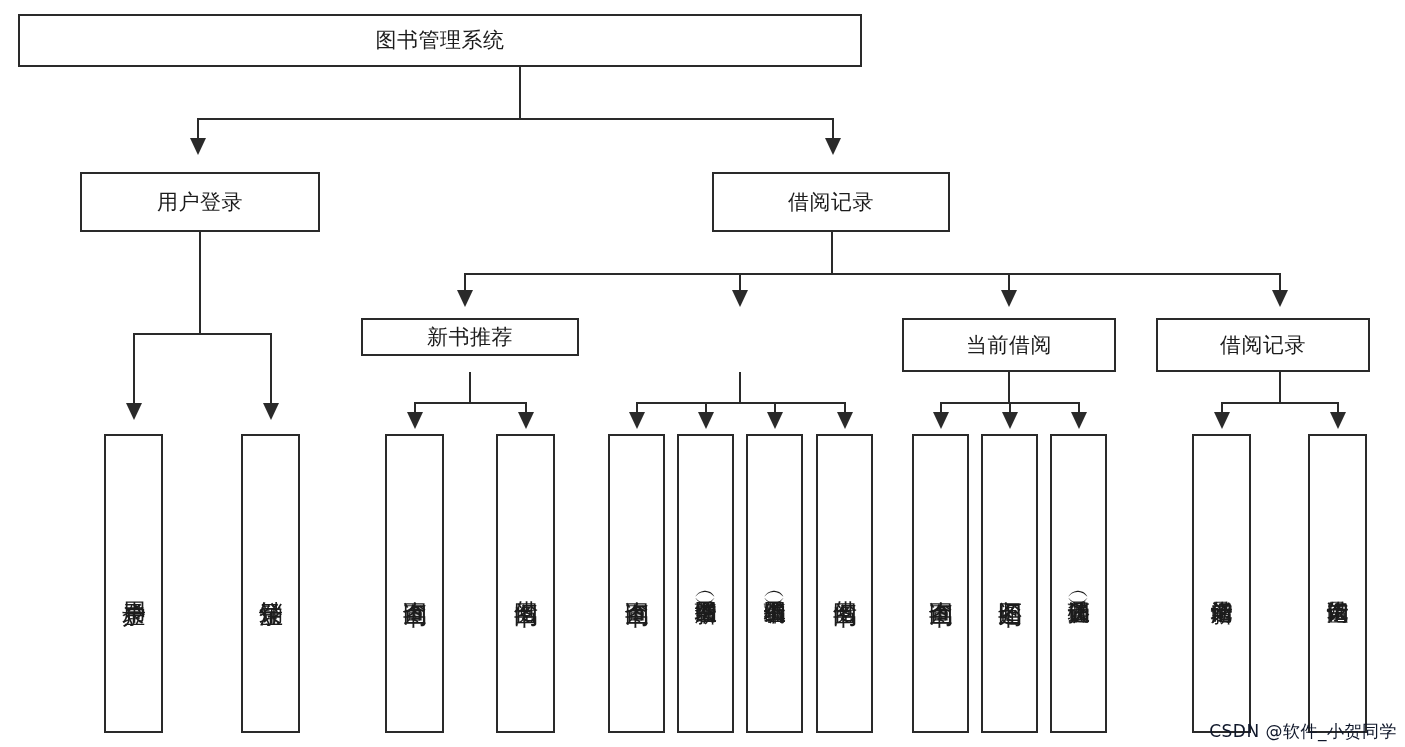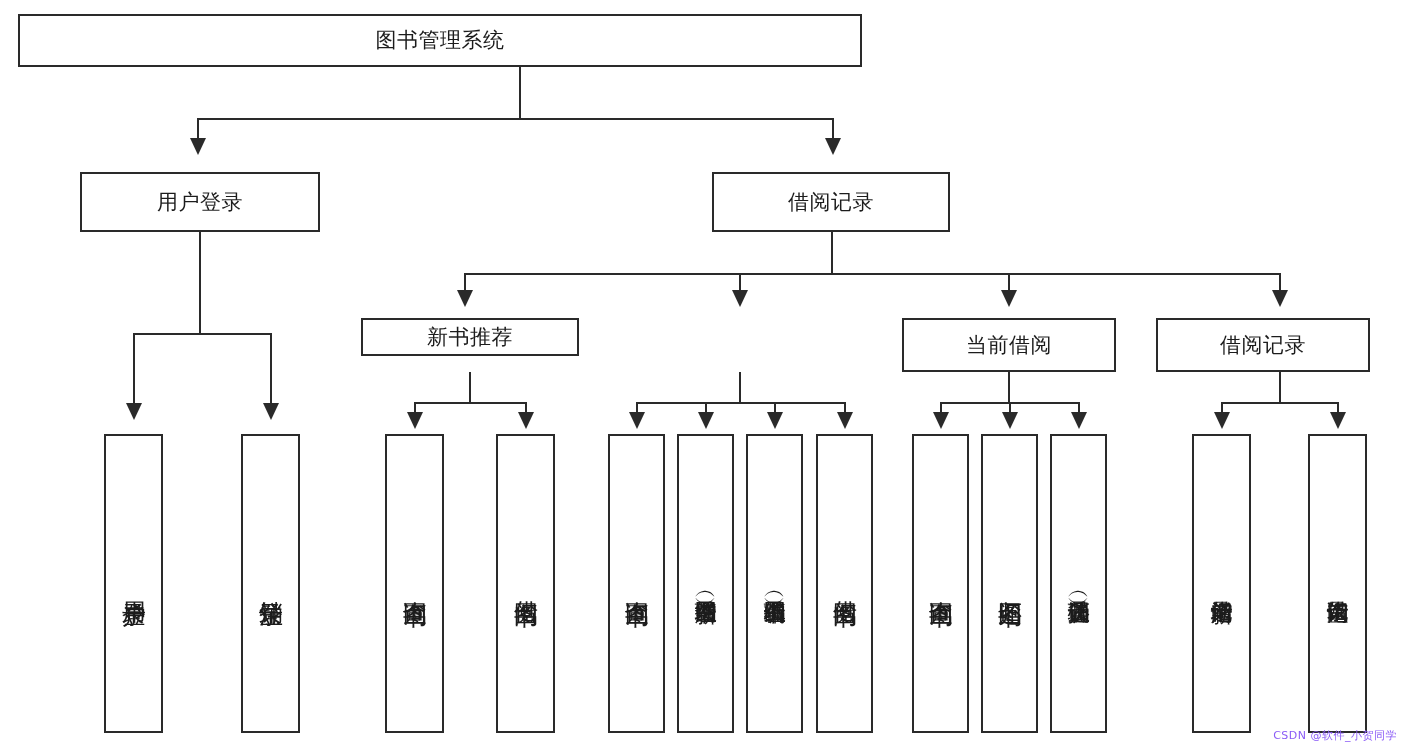--- a/index.html
+++ b/index.html
@@ -67,22 +67,22 @@
     height: 0;
     border-left: 8px solid transparent;
     border-right: 8px solid transparent;
     border-top: 17px solid #2a2a2a;
     z-index: 2;
   }
   #watermark {
     position: absolute;
     right: 8px;
     bottom: 4px;
-    font-size: 11px;
-    color: #8b5cf6;
+    font-size: 17px;
+    color: #0f172a;
     letter-spacing: 0.5px;
     z-index: 5;
     white-space: nowrap;
   }
 </style>
 </head>
 <body>
 
 <div id="canvas">
 

